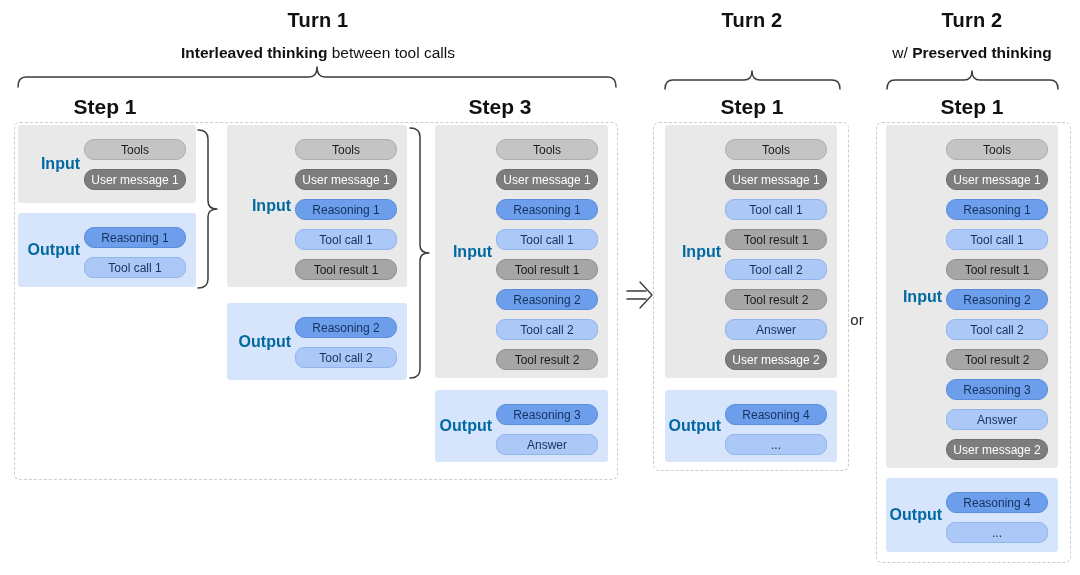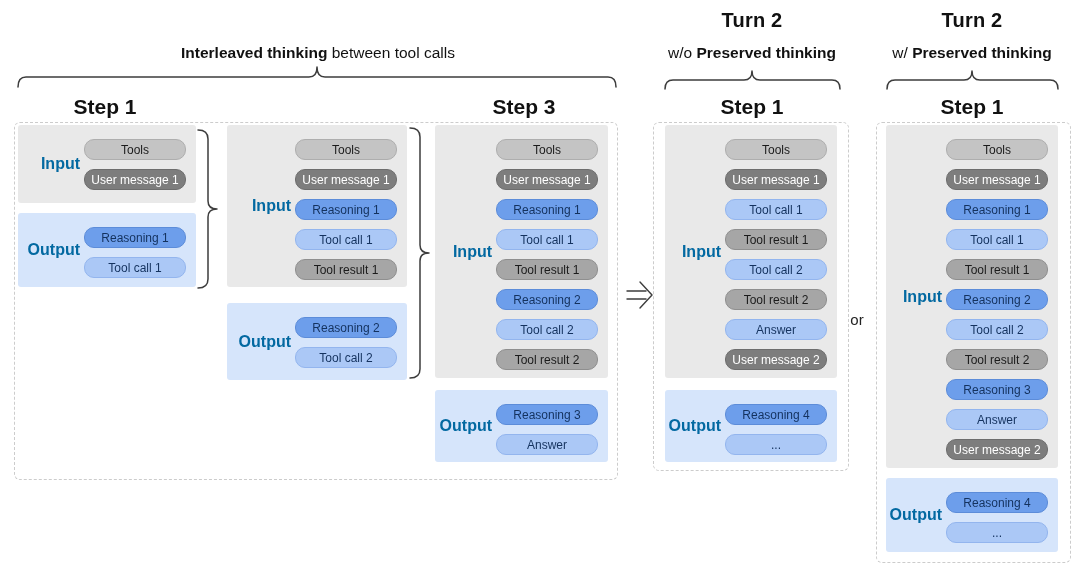--- a/index.html
+++ b/index.html
@@ -8,21 +8,21 @@
 
   .turn-title{position:absolute;top:9px;width:220px;text-align:center;
               font-size:20px;font-weight:bold;letter-spacing:.2px;}
   #title-turn1{left:208px;} #title-turn2a{left:642px;} #title-turn2b{left:862px;}
 
   .turn-sub{position:absolute;top:44px;width:320px;text-align:center;font-size:15.5px;}
   #sub-turn1{left:158px;} #sub-turn2a{left:592px;} #sub-turn2b{left:812px;}
 
   .step-label{position:absolute;top:95px;width:150px;text-align:center;
               font-size:21px;font-weight:bold;}
-  #step-s1{left:30px;} #step-s2{left:245px;} #step-s3{left:449px;}
+  #step-s1{left:30px;} #step-s2{left:245px;} #step-s3{left:425px;}
   #step-a{left:677px;} #step-b{left:897px;}
 
   .dashed-box{position:absolute;border:1.5px dashed var(--dashed_border);border-radius:6px;}
   #box-turn1{left:14px;top:122px;width:602px;height:356px;}
   #box-a{left:653px;top:122px;width:194px;height:347px;}
   #box-b{left:876px;top:122px;width:193px;height:439px;}
 
   .panel{position:absolute;border-radius:3px;}
   .panel.input{background:var(--input_panel);}
   .panel.output{background:var(--output_panel);}
@@ -41,38 +41,38 @@
                width:calc(100% - 116px);text-align:right;
                font-size:16px;font-weight:bold;color:#0369a1;}
   .chips{position:absolute;right:10px;top:14px;display:flex;flex-direction:column;gap:9px;}
   .chip{width:102px;height:21px;border-radius:10px;font-size:12px;line-height:21px;
         text-align:center;border:1px solid rgba(0,0,0,0.10);box-sizing:border-box;
         white-space:nowrap;overflow:hidden;}
   .chip-tools    {background:var(--chip_tools_bg);    color:var(--chip_gray_text); border-color:#aeaeae;}
   .chip-user     {background:var(--chip_user_bg);     color:var(--chip_user_text); border-color:#6d6d6d;}
   .chip-result   {background:var(--chip_result_bg);   color:var(--chip_gray_text); border-color:#8f8f8f;}
   .chip-reasoning{background:var(--chip_reasoning_bg);color:var(--chip_blue_text); border-color:#5c8cd9;}
-  .chip-toolcall {background:var(--chip_toolcall_bg); color:var(--chip_blue_text); border-color:#93b5ee;}
+  .chip-toolcall {background:var(--chip_toolcall_bg); color:var(--chip_blue_text); border-color:#93b5ee;border-radius:9px;}
 
   #or-label{position:absolute;left:843px;top:287px;width:28px;text-align:center;
             font-size:15px;color:#222;margin-top:24px;}
   #connector-layer{position:absolute;left:0;top:0;pointer-events:none;}
   #connector-layer path{fill:none;stroke:var(--brace);stroke-width:1.5;stroke-linecap:round;
                         stroke-linejoin:round;}
   #connector-layer path.arrow{stroke-width:1.4;}
 </style>
 </head>
 <body>
 
 <div id="page">
 
+  <div class="turn-title" id="title-turn1">Turn 1</div>
   <div class="turn-sub" id="sub-turn1"><span></span><b>Interleaved thinking</b><span> between tool calls</span></div>
 
   <div class="turn-title" id="title-turn2a">Turn 2</div>
-  <div class="turn-sub" id="sub-turn2a"><span>w/o </span><b>Preserved thinking</b><span></span></div>
 
   <div class="turn-title" id="title-turn2b">Turn 2</div>
   <div class="turn-sub" id="sub-turn2b"><span>w/ </span><b>Preserved thinking</b><span></span></div>
 
   <div class="step-label" id="step-s1">Step 1</div>
   <div class="step-label" id="step-s3">Step 3</div>
   <div class="step-label" id="step-a">Step 1</div>
   <div class="step-label" id="step-b">Step 1</div>
 
   <div class="dashed-box" id="box-turn1"></div>

